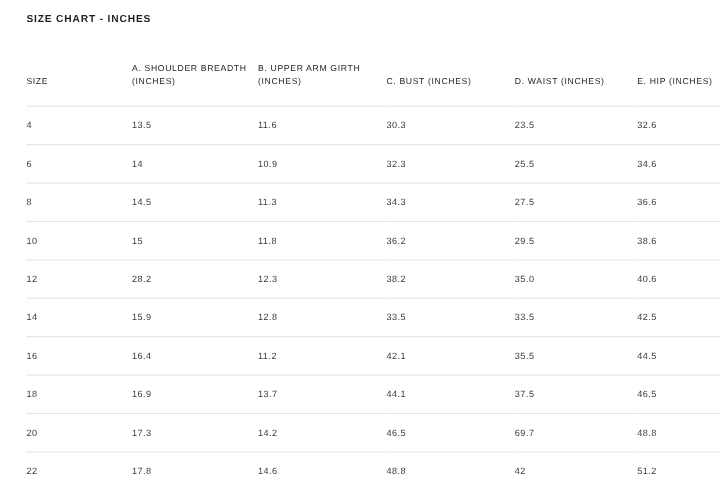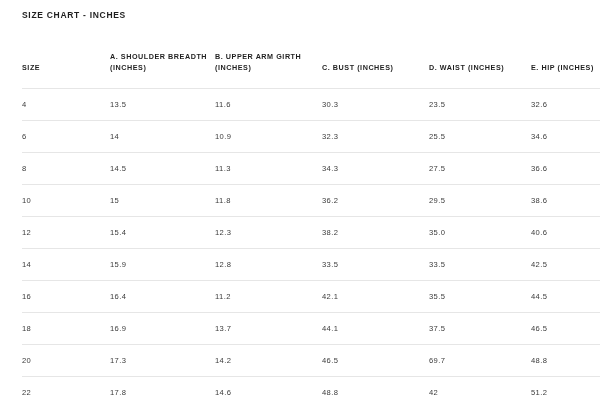--- a/index.html
+++ b/index.html
@@ -32,21 +32,21 @@
   }
   table.size-table {
     width: 556px;
     border-collapse: collapse;
     table-layout: fixed;
   }
   table.size-table th {
     text-align: left;
     vertical-align: bottom;
     font-size: 7.2px;
-    font-weight: bold;
+    font-weight: normal;
     letter-spacing: 0.55px;
     line-height: 1.5;
     color: #1f1f1f;
     text-transform: uppercase;
     padding: 0 6px 14px 0;
     height: 62px;
     box-sizing: border-box;
   }
   table.size-table td {
     font-size: 7.6px;
@@ -120,21 +120,21 @@
       <tr>
         <td>10</td>
         <td>15</td>
         <td>11.8</td>
         <td>36.2</td>
         <td>29.5</td>
         <td>38.6</td>
       </tr>
       <tr>
         <td>12</td>
-        <td>15.4</td>
+        <td>28.2</td>
         <td>12.3</td>
         <td>38.2</td>
         <td>35.0</td>
         <td>40.6</td>
       </tr>
       <tr>
         <td>14</td>
         <td>15.9</td>
         <td>12.8</td>
         <td>33.5</td>

